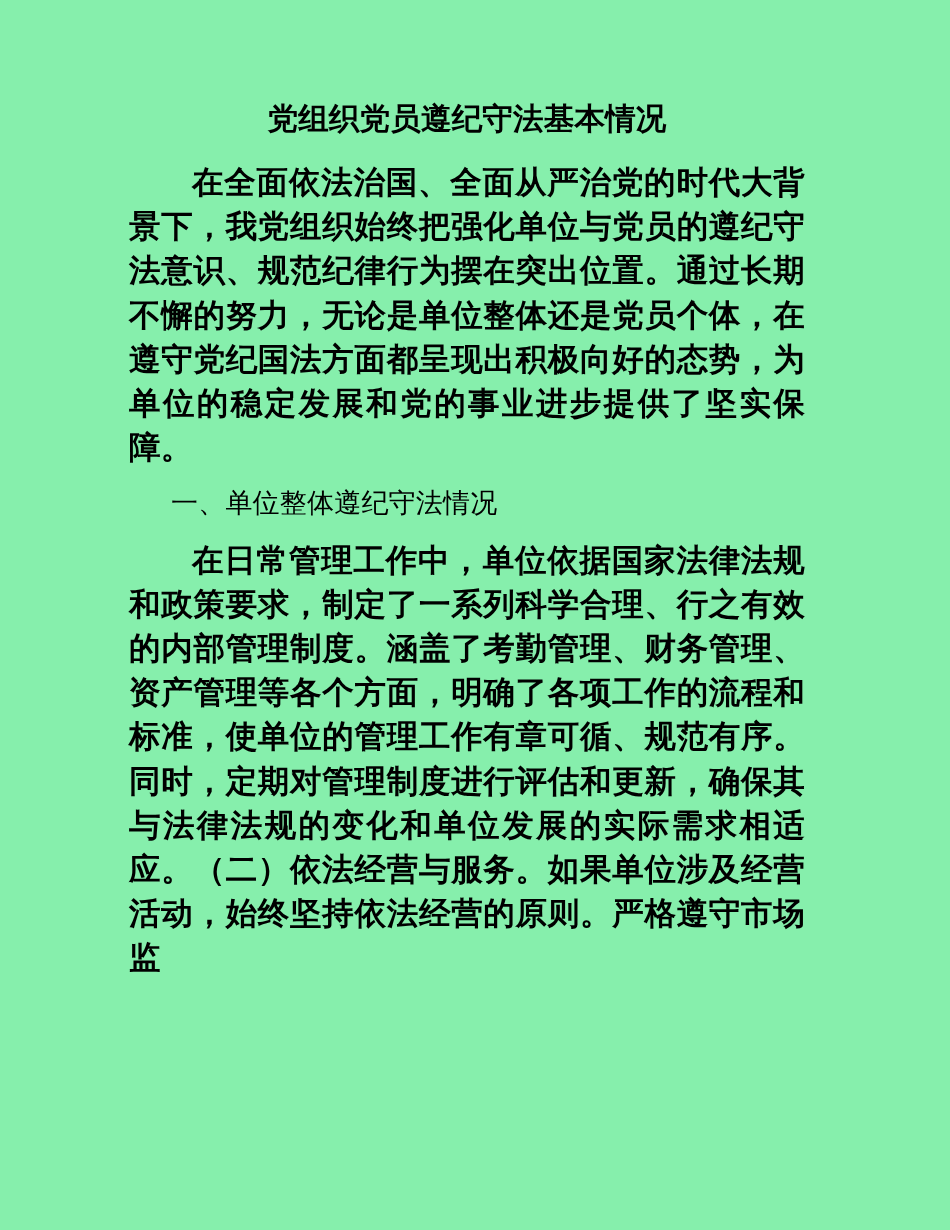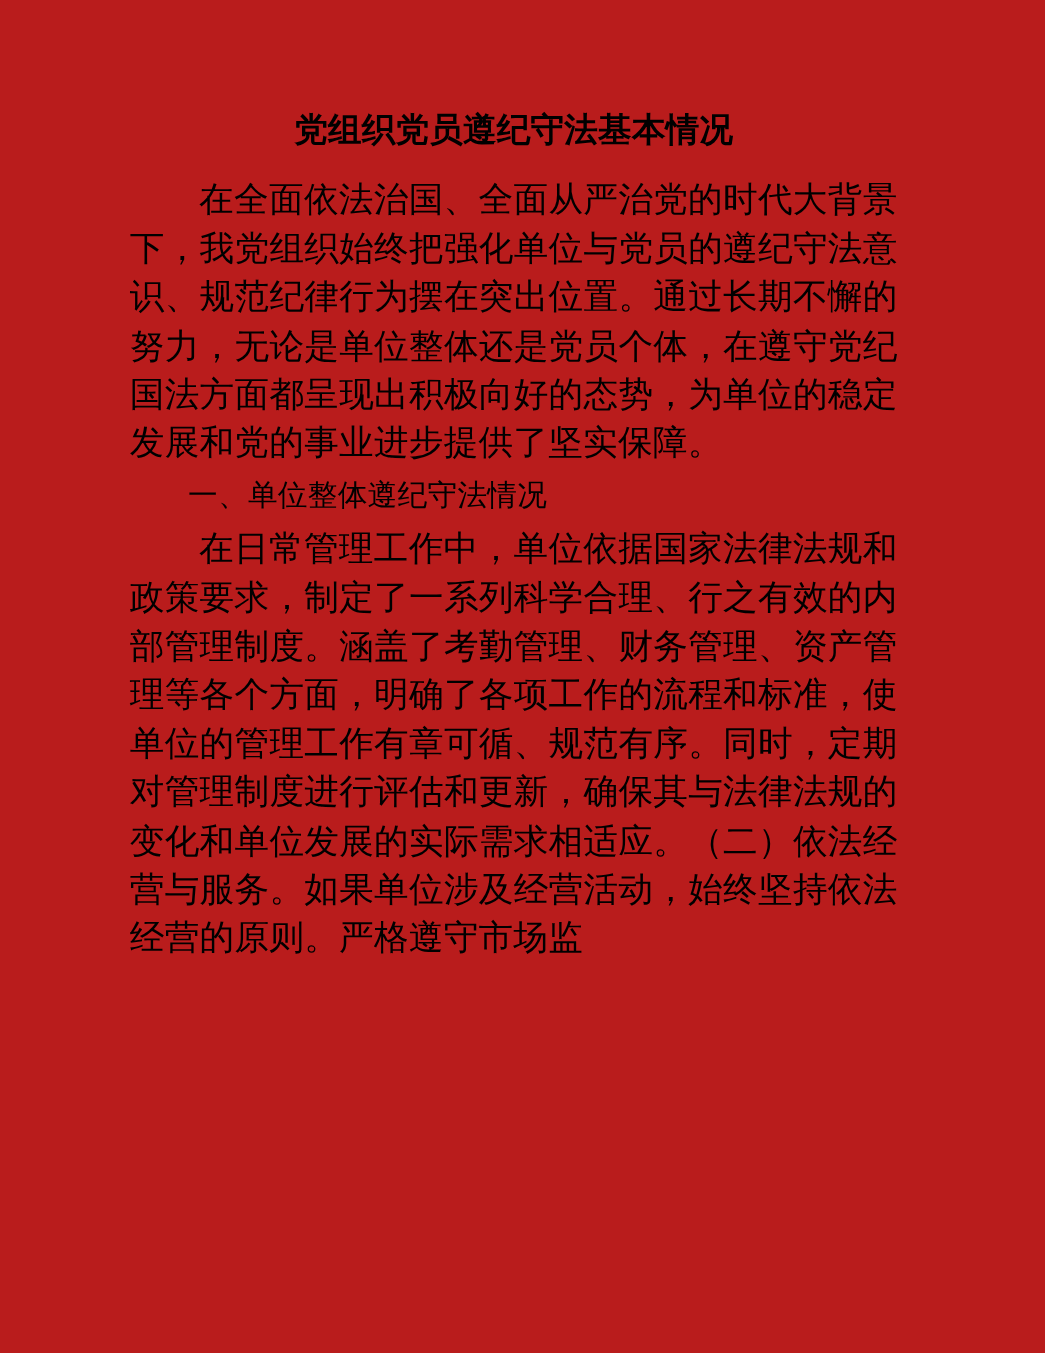--- a/index.html
+++ b/index.html
@@ -7,21 +7,21 @@
     padding: 0;
     background: #ffffff;
   }
   body {
     font-family: "DejaVu Sans", "Liberation Sans", sans-serif;
   }
   .page {
     position: relative;
     width: 950px;
     height: 1230px;
-    background: #b91c1c;
+    background: #86efac;
     overflow: hidden;
     box-sizing: border-box;
   }
   .doc-body {
     position: absolute;
     left: 117px;
     top: 96px;
     width: 700px;
   }
   .doc-title {
@@ -29,27 +29,27 @@
     font-weight: bold;
     text-align: center;
     color: #000000;
     line-height: 46px;
     letter-spacing: 0.2px;
     margin: 0 0 18px 0;
     white-space: nowrap;
   }
   .para {
     font-size: 31.5px;
-    font-weight: normal;
+    font-weight: bold;
     color: #000000;
     line-height: 44.2px;
     text-align: justify;
     text-justify: inter-character;
     text-align-last: left;
-    margin: 1px;
+    margin: 12px;
     letter-spacing: 0.2px;
     word-break: break-all;
   }
   .para + .para {
     margin-top: 4px;
   }
   .indent2 {
     text-indent: 2em;
   }
   .heading-line {

